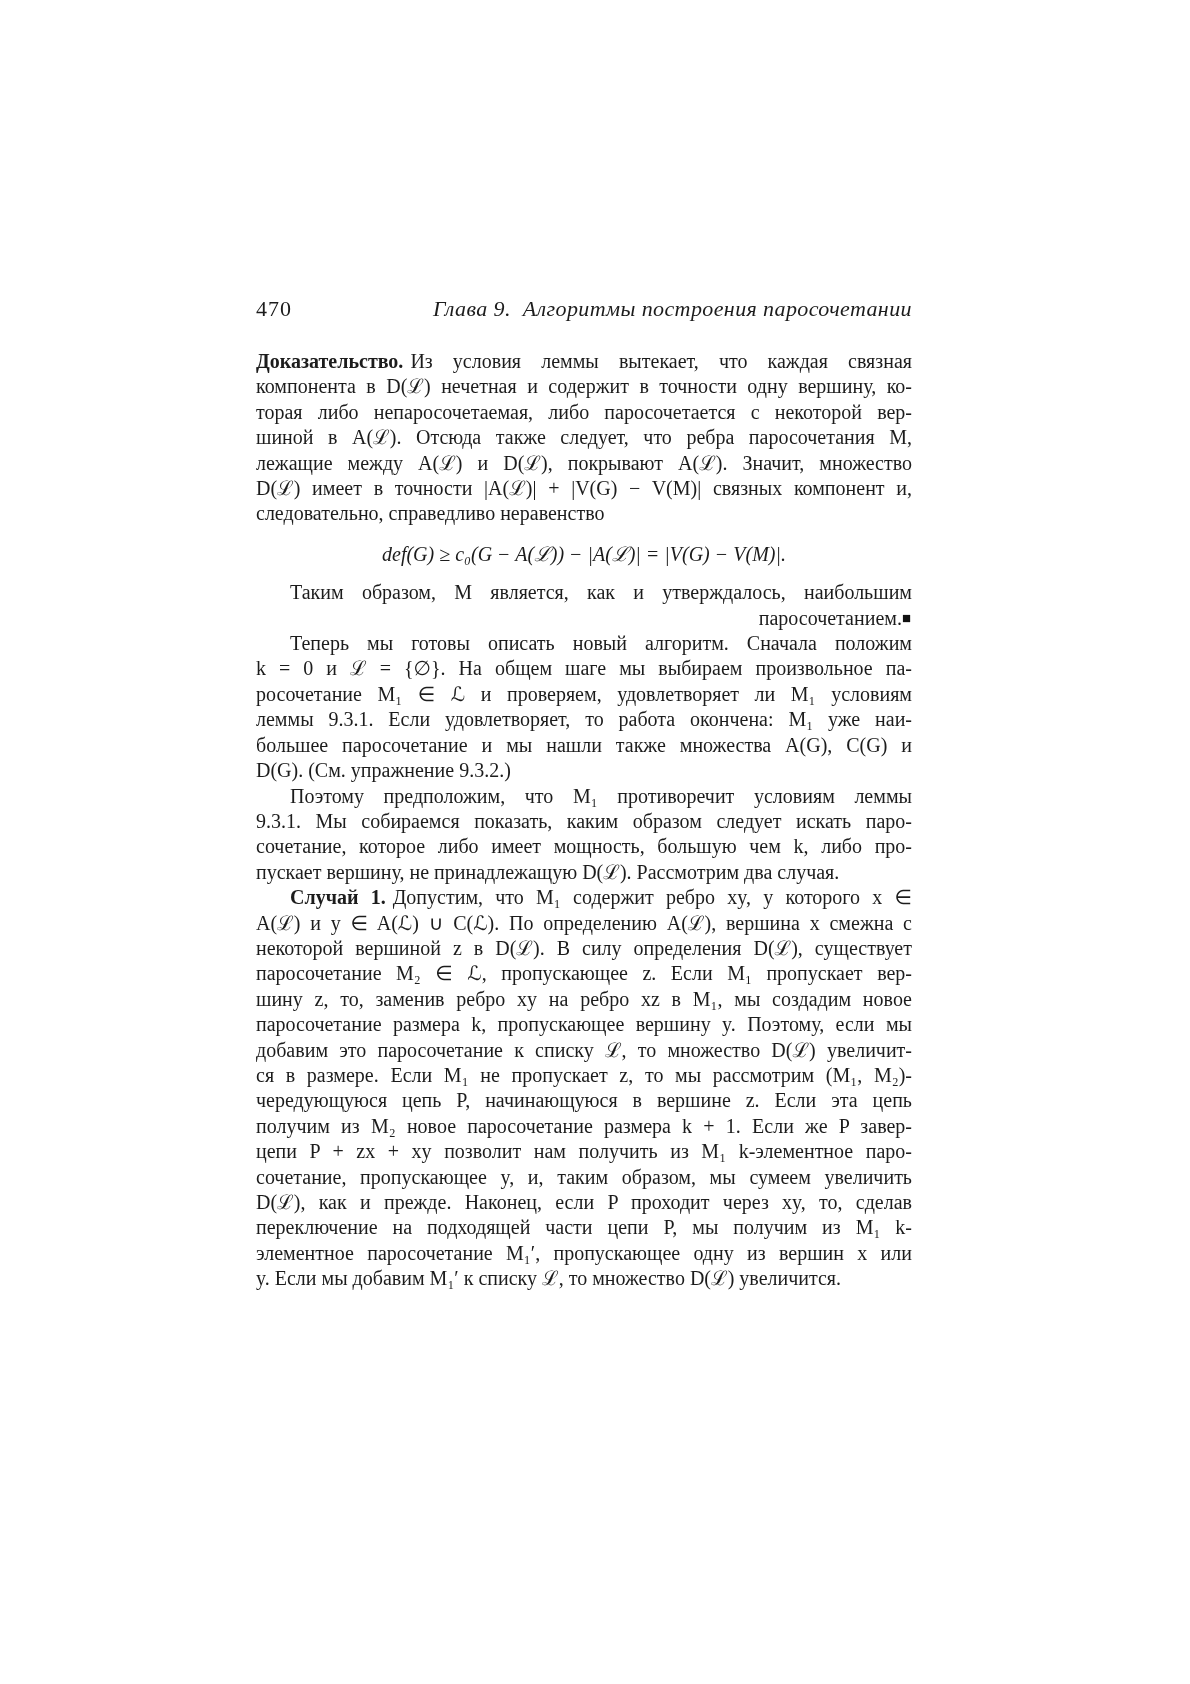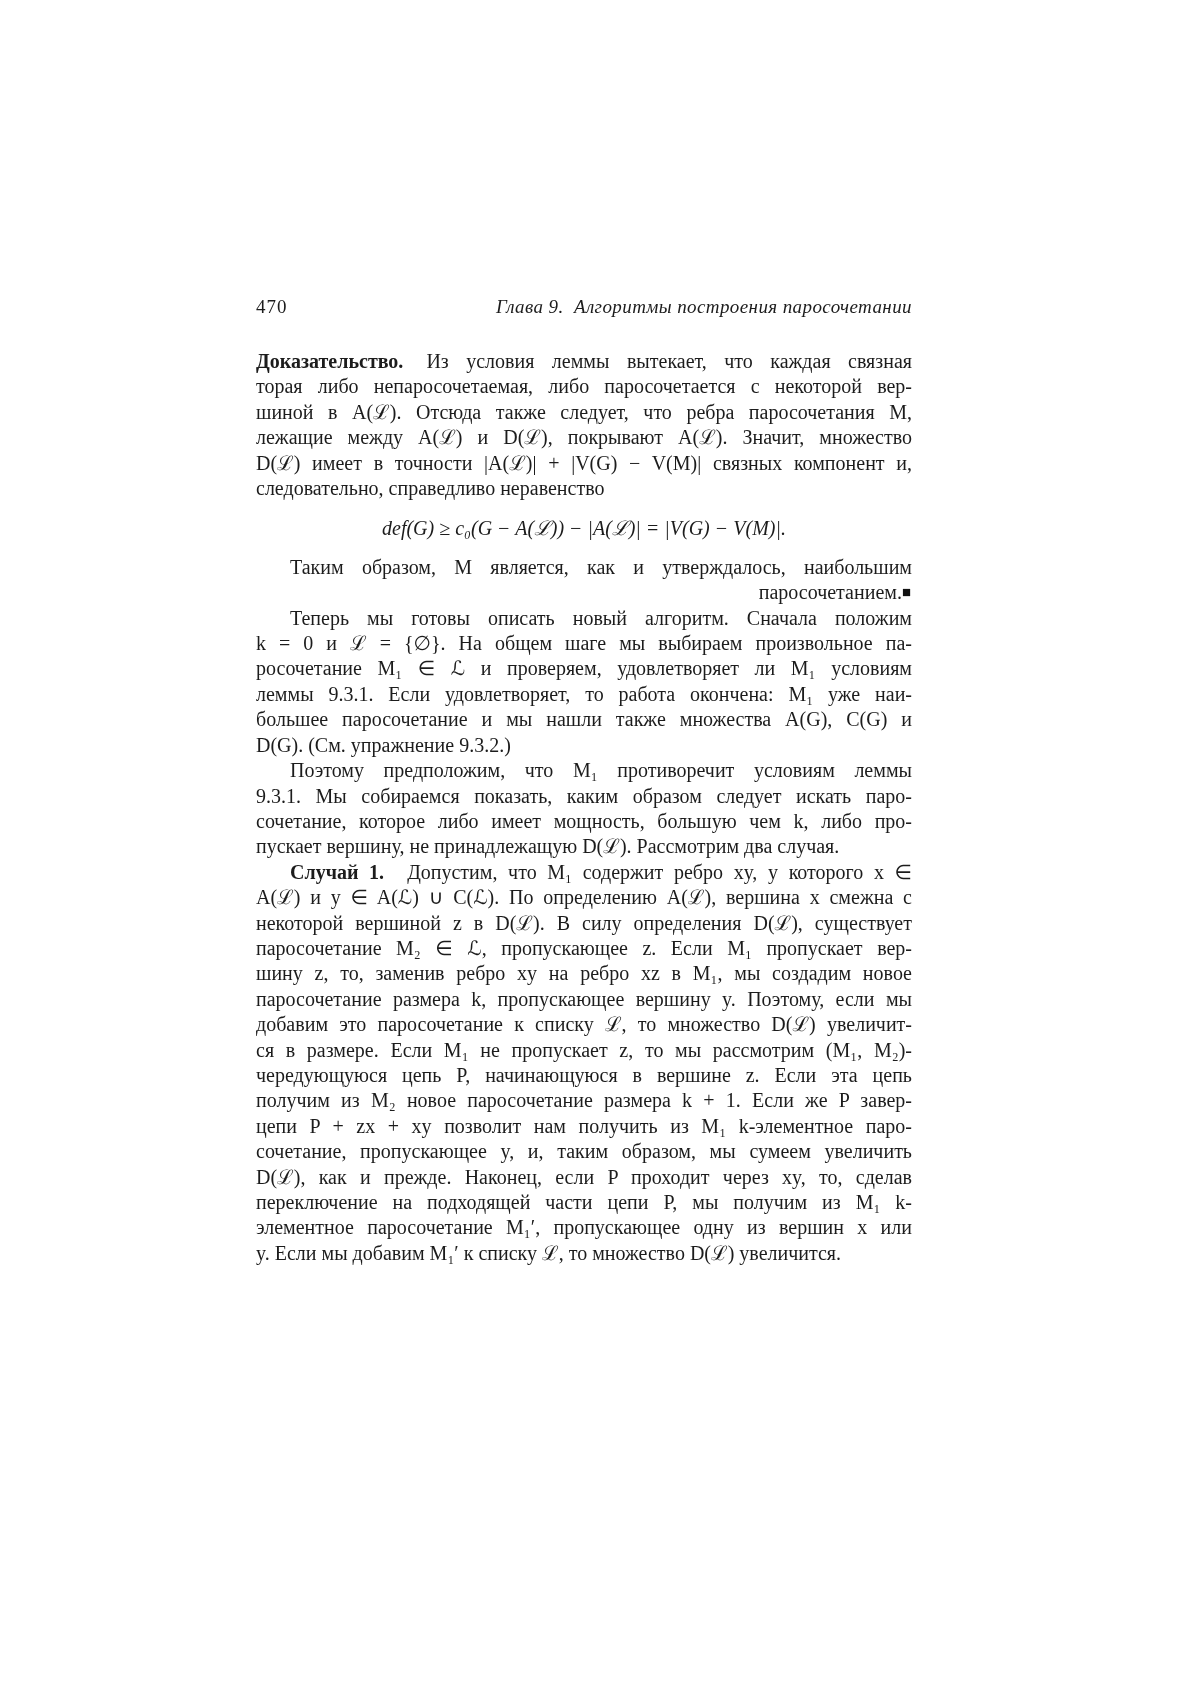--- a/index.html
+++ b/index.html
@@ -13,41 +13,41 @@
     overflow: hidden;
   }
   .runhead {
     position: absolute;
     left: 256px;
     top: 296px;
     width: 656px;
     display: flex;
     justify-content: space-between;
     align-items: baseline;
-    font-size: 19px;
+    font-size: 22px;
   }
   .pagenum { letter-spacing: 1px; }
   .chapter { font-style: italic; white-space: pre; letter-spacing: 0.4px; }
   .bodycol {
     position: absolute;
     left: 256px;
     top: 349px;
     width: 656px;
     font-size: 20px;
     line-height: 25.4px;
   }
   .ln {
     text-align: justify;
     text-align-last: justify;
     overflow: hidden;
     white-space: normal;
   }
   .ln.endp { text-align-last: left; }
   .indent { padding-left: 34px; }
-  .lead { font-weight: bold; margin-right: 23px; }
+  .lead { font-weight: bold; margin-right: 7px; }
   .formula {
     text-align: center;
     text-align-last: center;
     font-style: italic;
     margin: 15px 0 13px 0;
   }
   .qedline {
     display: flex;
     justify-content: flex-end;
     align-items: center;
@@ -69,20 +69,21 @@
 
   <div class="runhead">
     <span class="pagenum">470</span>
     <span class="chapter">Глава 9.  Алгоритмы построения паросочетании</span>
   </div>
 
   <div class="bodycol">
 
     <div class="para">
       <div class="ln"><span class="lead">Доказательство.</span><span>Из условия леммы вытекает, что каждая связная</span></div>
+      <div class="ln">компонента в D(ℒ) нечетная и содержит в точности одну вершину, ко-</div>
       <div class="ln">торая либо непаросочетаемая, либо паросочетается с некоторой вер-</div>
       <div class="ln">шиной в A(ℒ). Отсюда также следует, что ребра паросочетания M,</div>
       <div class="ln">лежащие между A(ℒ) и D(ℒ), покрывают A(ℒ). Значит, множество</div>
       <div class="ln">D(ℒ) имеет в точности |A(ℒ)| + |V(G) − V(M)| связных компонент и,</div>
       <div class="ln endp">следовательно, справедливо неравенство</div>
     </div>
 
     <div class="formula">def(G) ≥ c₀(G − A(ℒ)) − |A(ℒ)| = |V(G) − V(M)|.</div>
 
     <div class="para">

